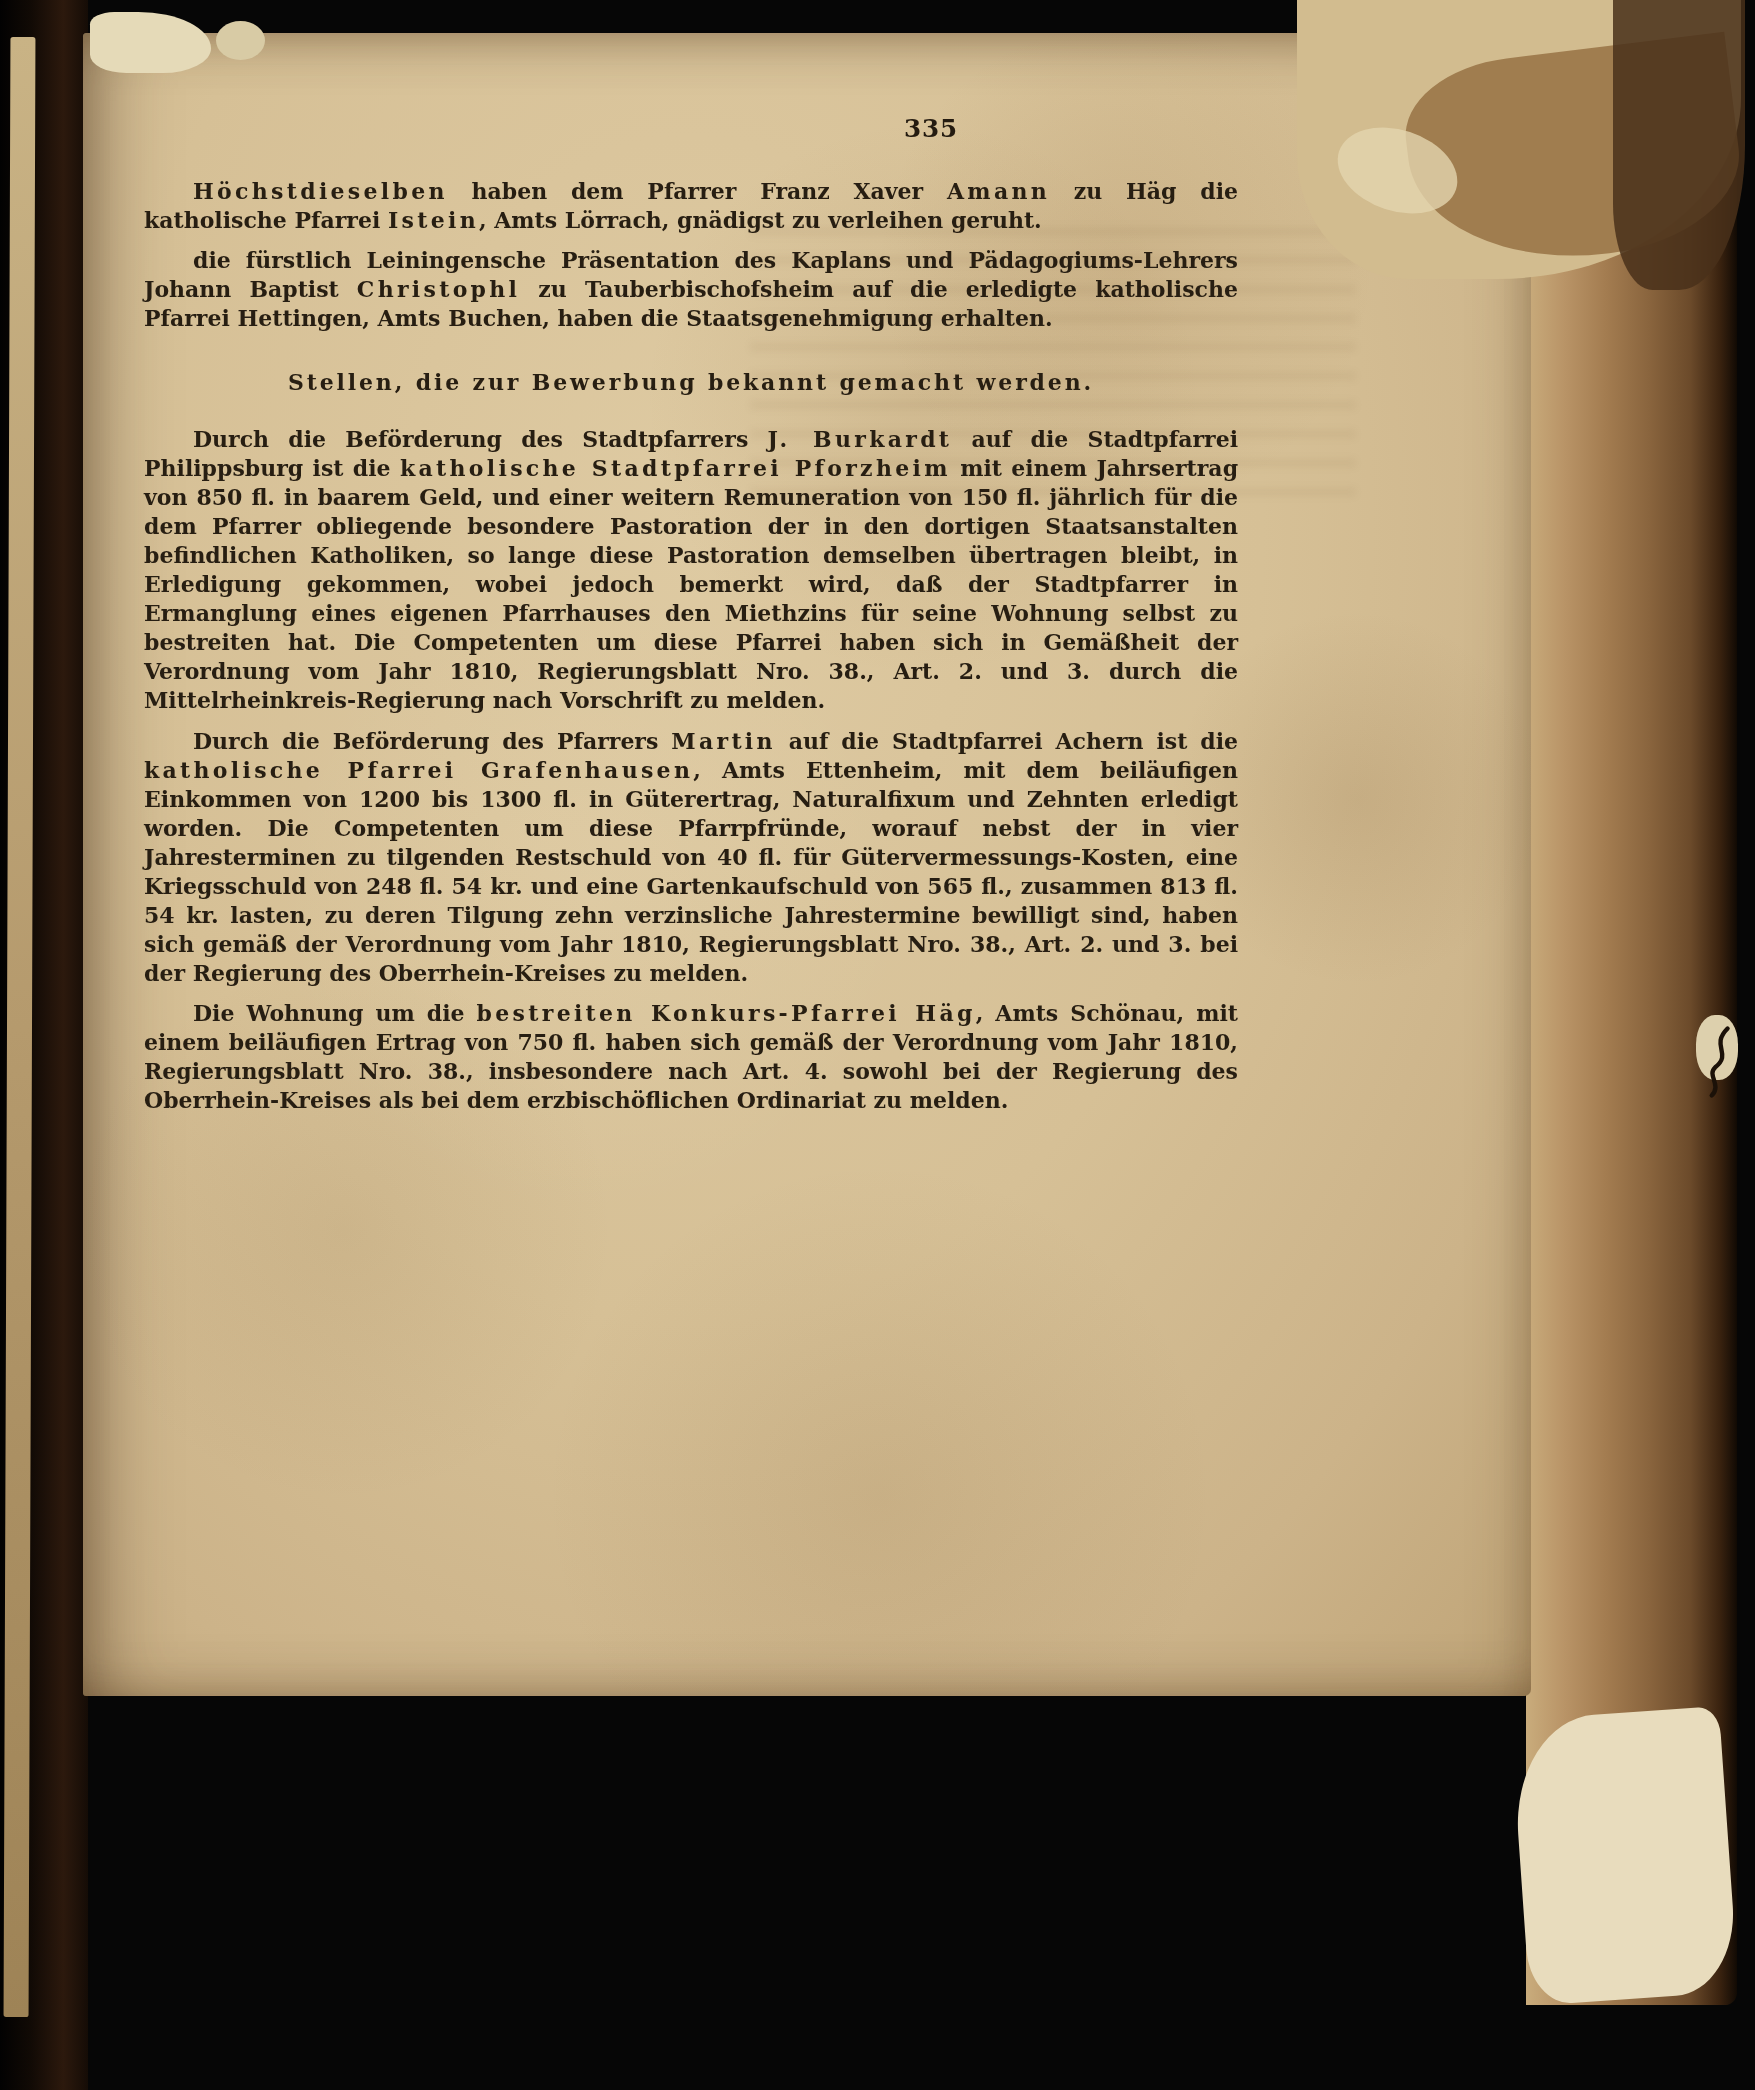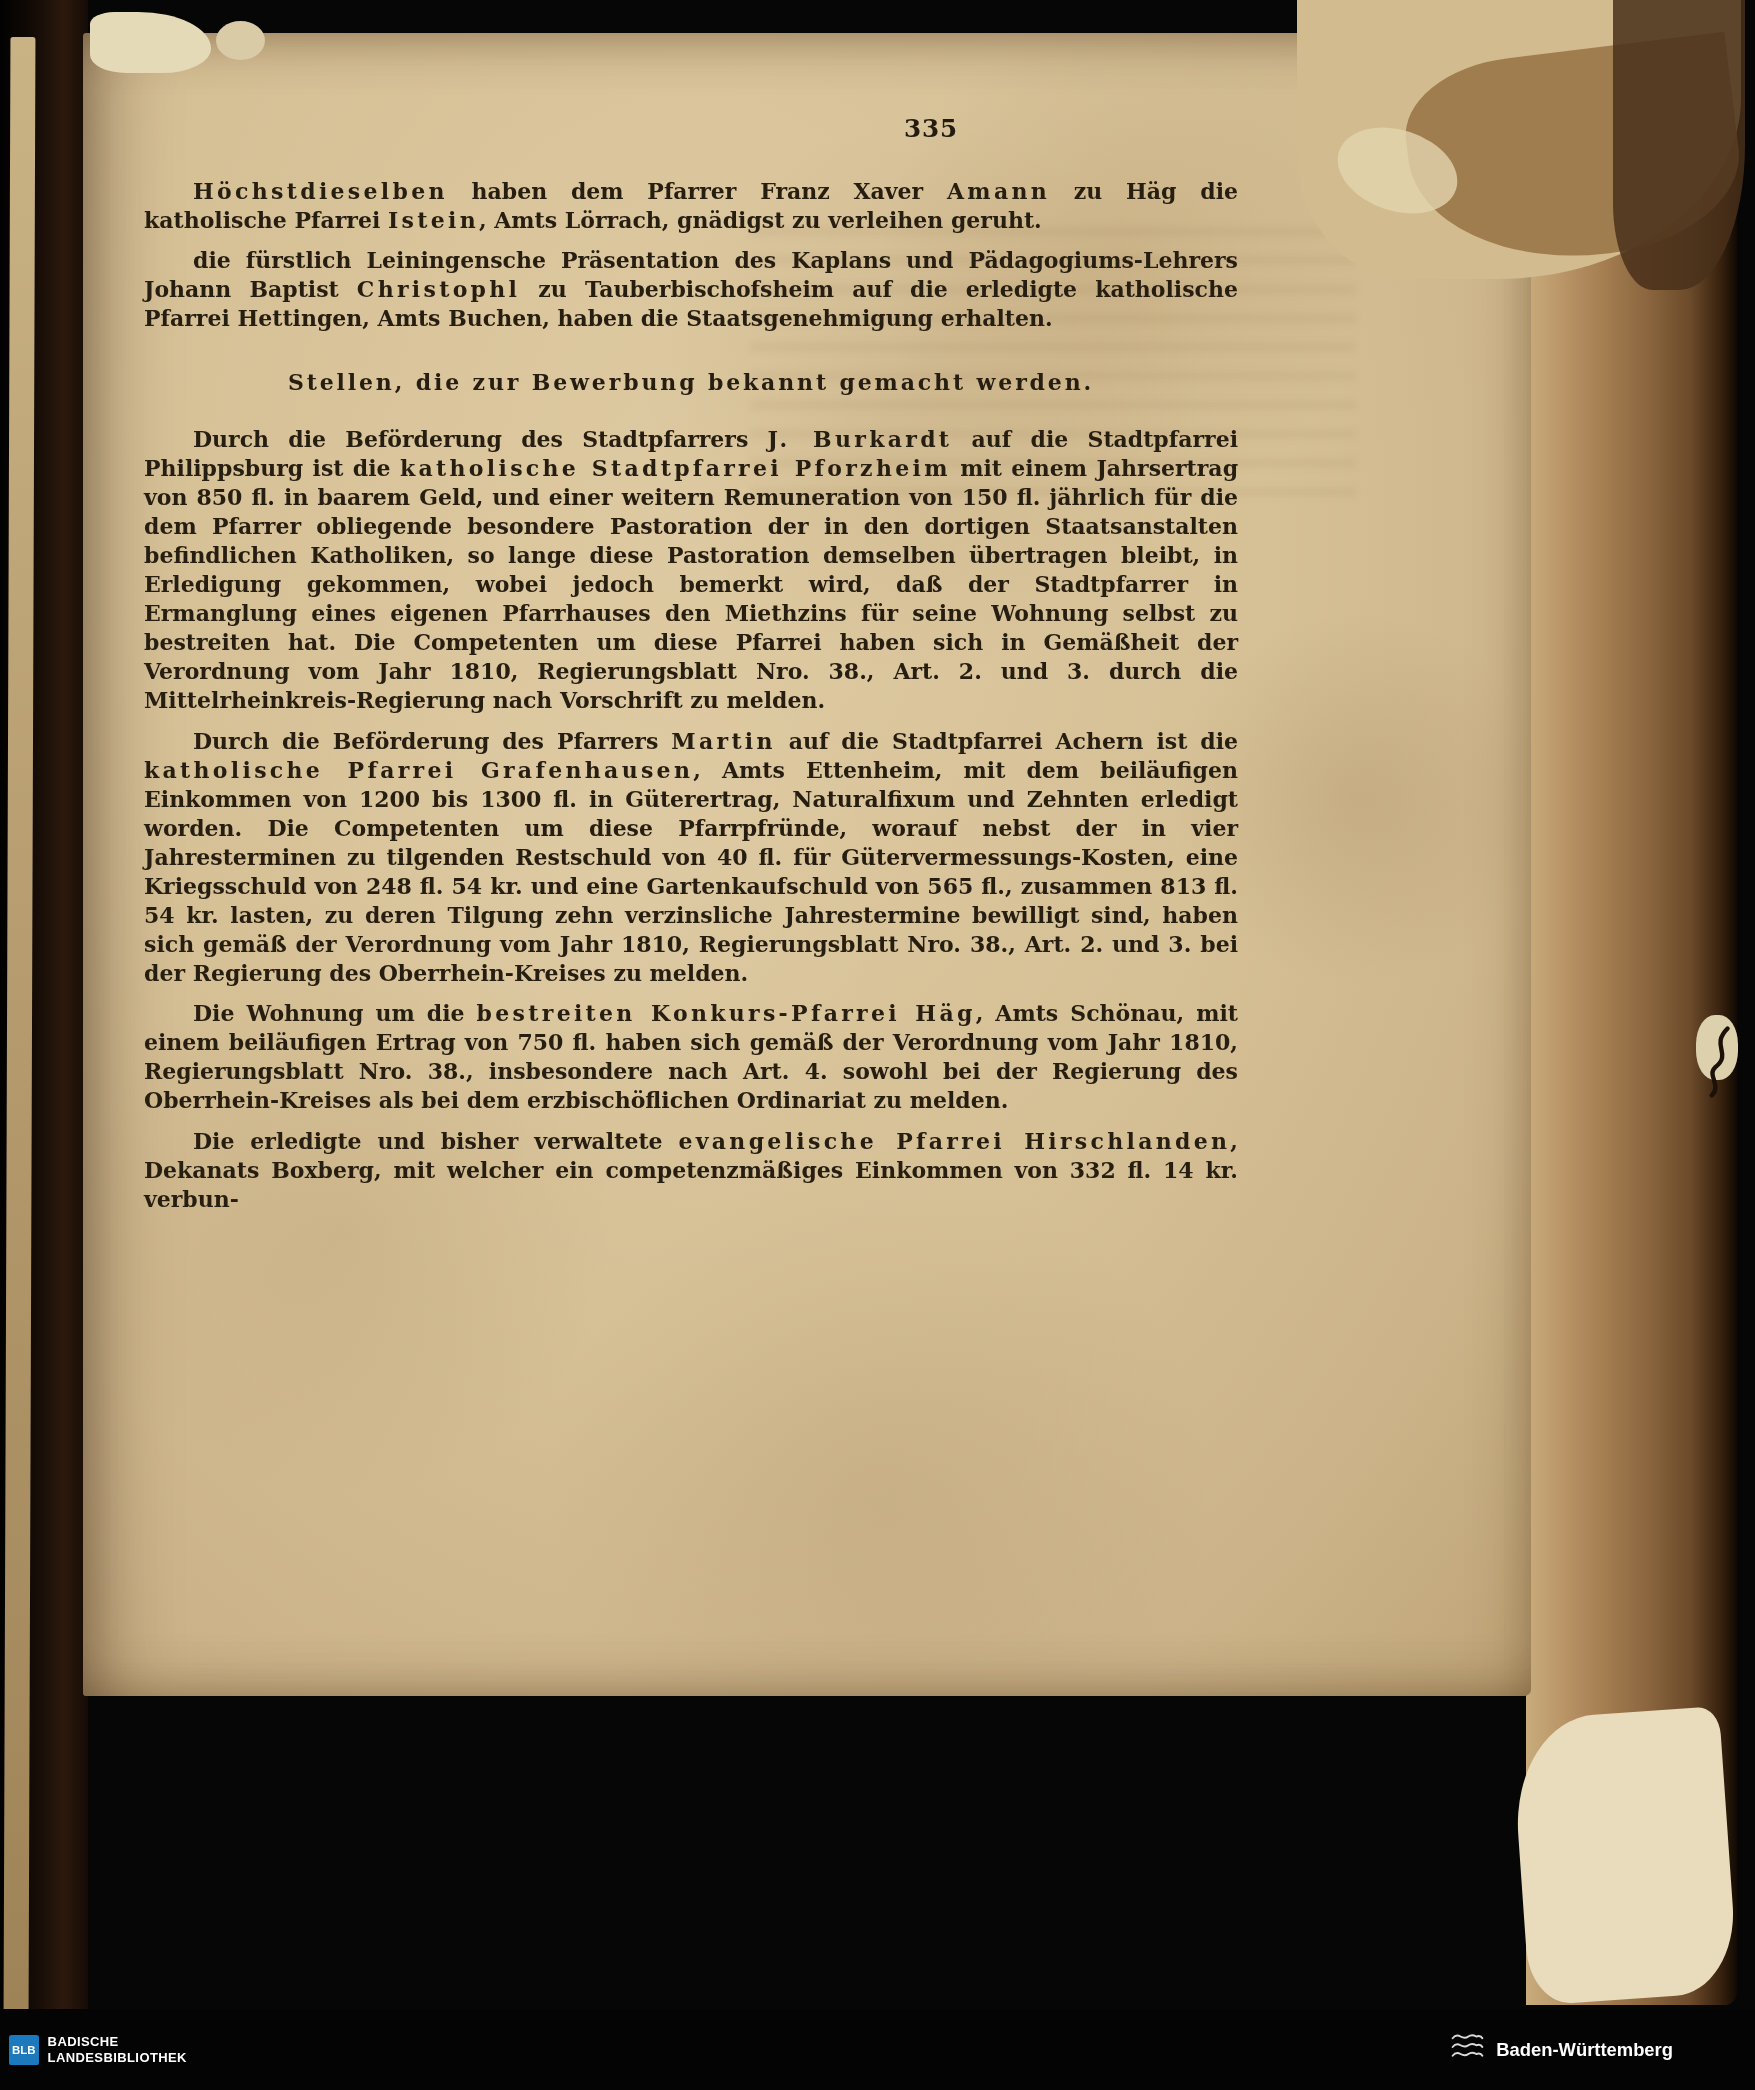--- a/index.html
+++ b/index.html
@@ -109,54 +109,32 @@
   <div class="page">
     <div class="bleed"></div>
     <div class="page-number">335</div>
     <div class="text-block">
         <p class="para"><span class="sperr">Höchstdieselben</span><span> haben dem Pfarrer Franz Xaver </span><span class="sperr">Amann</span><span> zu Häg die katholische Pfarrei </span><span class="sperr">Istein</span><span>, Amts Lörrach, gnädigst zu verleihen geruht.</span></p>
         <p class="para"><span>die fürstlich Leiningensche Präsentation des Kaplans und Pädagogiums-Lehrers Johann Baptist </span><span class="sperr">Christophl</span><span> zu Tauberbischofsheim auf die erledigte katholische Pfarrei Hettingen, Amts Buchen, haben die Staatsgenehmigung erhalten.</span></p>
         <div class="heading">Stellen, die zur Bewerbung bekannt gemacht werden.</div>
         <p class="para"><span>Durch die Beförderung des Stadtpfarrers </span><span class="sperr">J. Burkardt</span><span> auf die Stadtpfarrei Philippsburg ist die </span><span class="sperr">katholische Stadtpfarrei Pforzheim</span><span> mit einem Jahrsertrag von 850 fl. in baarem Geld, und einer weitern Remuneration von 150 fl. jährlich für die dem Pfarrer obliegende besondere Pastoration der in den dortigen Staatsanstalten befindlichen Katholiken, so lange diese Pastoration demselben übertragen bleibt, in Erledigung gekommen, wobei jedoch bemerkt wird, daß der Stadtpfarrer in Ermanglung eines eigenen Pfarrhauses den Miethzins für seine Wohnung selbst zu bestreiten hat. Die Competenten um diese Pfarrei haben sich in Gemäßheit der Verordnung vom Jahr 1810, Regierungsblatt Nro. 38., Art. 2. und 3. durch die Mittelrheinkreis-Regierung nach Vorschrift zu melden.</span></p>
         <p class="para"><span>Durch die Beförderung des Pfarrers </span><span class="sperr">Martin</span><span> auf die Stadtpfarrei Achern ist die </span><span class="sperr">katholische Pfarrei Grafenhausen</span><span>, Amts Ettenheim, mit dem beiläufigen Einkommen von 1200 bis 1300 fl. in Güterertrag, Naturalfixum und Zehnten erledigt worden. Die Competenten um diese Pfarrpfründe, worauf nebst der in vier Jahresterminen zu tilgenden Restschuld von 40 fl. für Gütervermessungs-Kosten, eine Kriegsschuld von 248 fl. 54 kr. und eine Gartenkaufschuld von 565 fl., zusammen 813 fl. 54 kr. lasten, zu deren Tilgung zehn verzinsliche Jahrestermine bewilligt sind, haben sich gemäß der Verordnung vom Jahr 1810, Regierungsblatt Nro. 38., Art. 2. und 3. bei der Regierung des Oberrhein-Kreises zu melden.</span></p>
         <p class="para"><span>Die Wohnung um die </span><span class="sperr">bestreiten Konkurs-Pfarrei Häg</span><span>, Amts Schönau, mit einem beiläufigen Ertrag von 750 fl. haben sich gemäß der Verordnung vom Jahr 1810, Regierungsblatt Nro. 38., insbesondere nach Art. 4. sowohl bei der Regierung des Oberrhein-Kreises als bei dem erzbischöflichen Ordinariat zu melden.</span></p>
-        <p class="para"><span>Die erledigte und bisher verwaltete </span><span class="sperr">evangelische Pfarrei Hirschlanden</span><span>, Dekanats Boxberg, mit welcher ein competenzmäßiges Einkommen von 332 fl. 14 kr. verbun-</span></p>
       </div>
   </div>
 
   <div class="tear tear-tr-light"></div>
   <div class="tear tear-tr-brown"></div>
   <div class="tear tear-tr-dark"></div>
   <div class="tear tear-tr-glint"></div>
   <div class="tear tear-tl-a"></div>
   <div class="tear tear-tl-b"></div>
   <div class="tear tear-br"></div>
   <div class="tear tear-mr"></div>
   <div class="tear ink-mark">
     <svg width="39" height="74" viewBox="0 0 44 84">
       <path d="M30 4 C10 24, 36 32, 16 48 C6 57, 24 68, 12 80" stroke="#1b1108" stroke-width="5" fill="none" stroke-linecap="round"></path>
     </svg>
   </div>
 
-  <div class="footer-bar">
-    <div class="footer-left">
-      <div class="blb-badge">BLB</div>
-      <div class="library-name">
-        <div>BADISCHE</div>
-        <div>LANDESBIBLIOTHEK</div>
-      </div>
-    </div>
-    <div class="footer-right">
-      <span>
-        <svg width="37" height="28" viewBox="0 0 42 32">
-          <g stroke="#d9d9d9" stroke-width="2.2" fill="none" stroke-linecap="round">
-            <path d="M4 6 q4 -5 9 -2 t9 0 t9 0 q5 -2 7 2"></path>
-            <path d="M4 16 q4 -5 9 -2 t9 0 t9 0 q5 -2 7 2"></path>
-            <path d="M4 26 q4 -5 9 -2 t9 0 t9 0 q5 -2 7 2"></path>
-          </g>
-        </svg>
-      </span>
-      <span>Baden-Württemberg</span>
-    </div>
-  </div>
 
 </div>
 
 
 </body></html>

